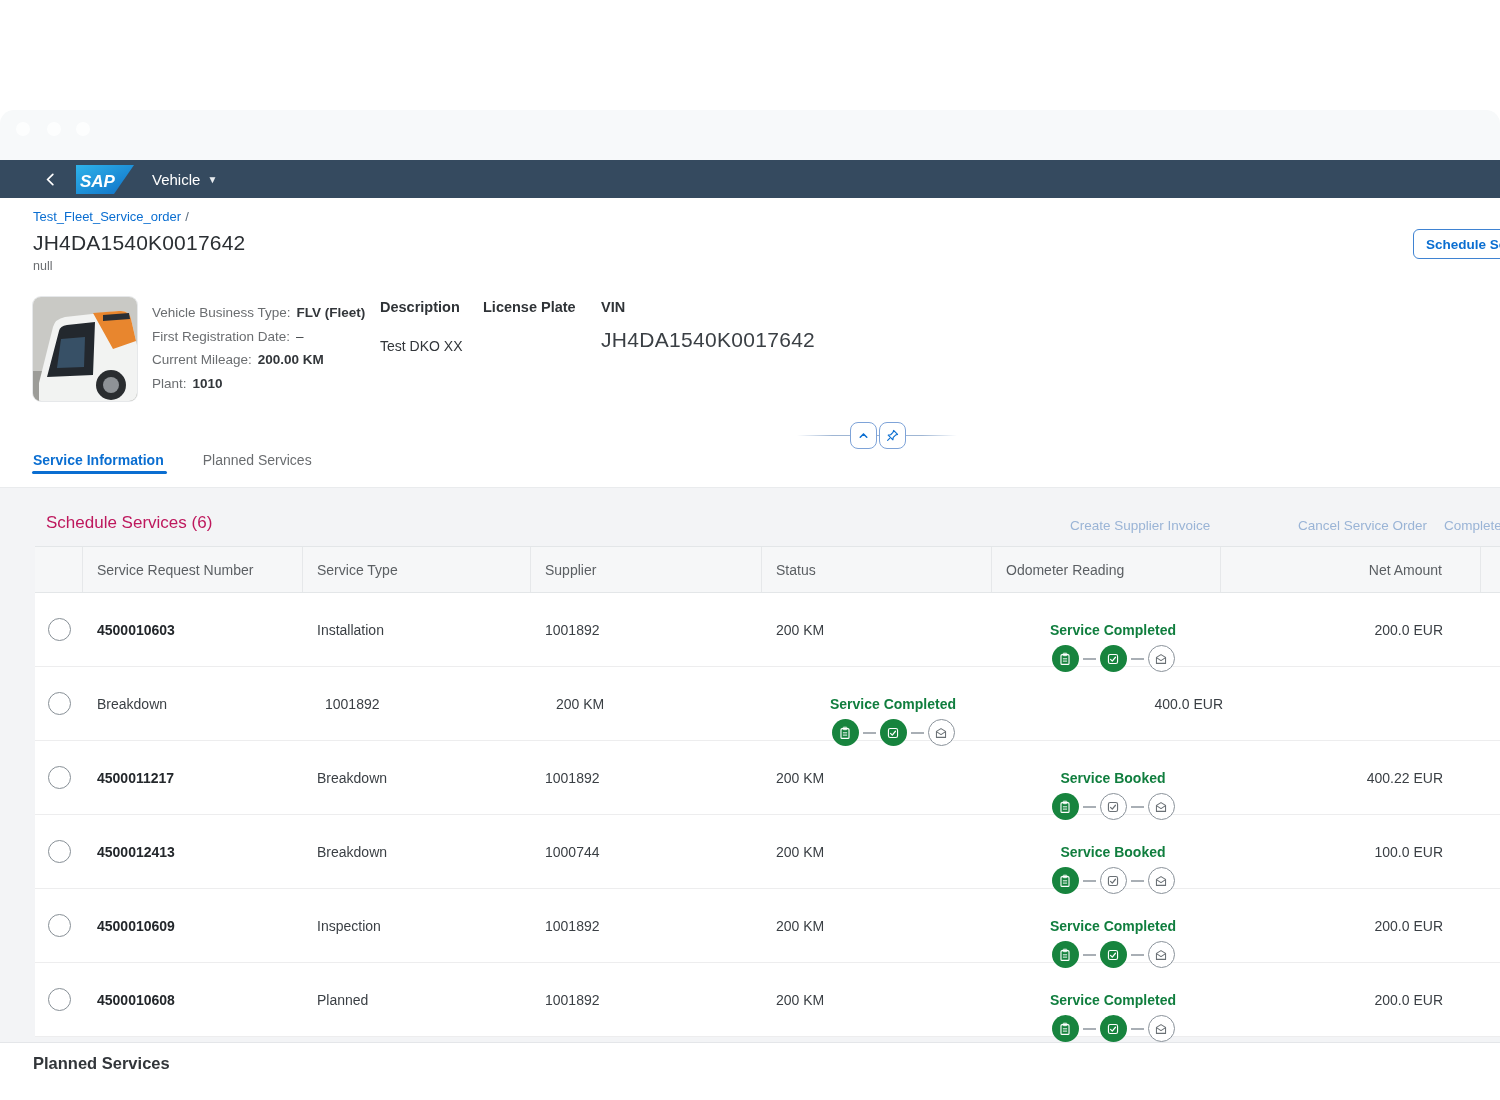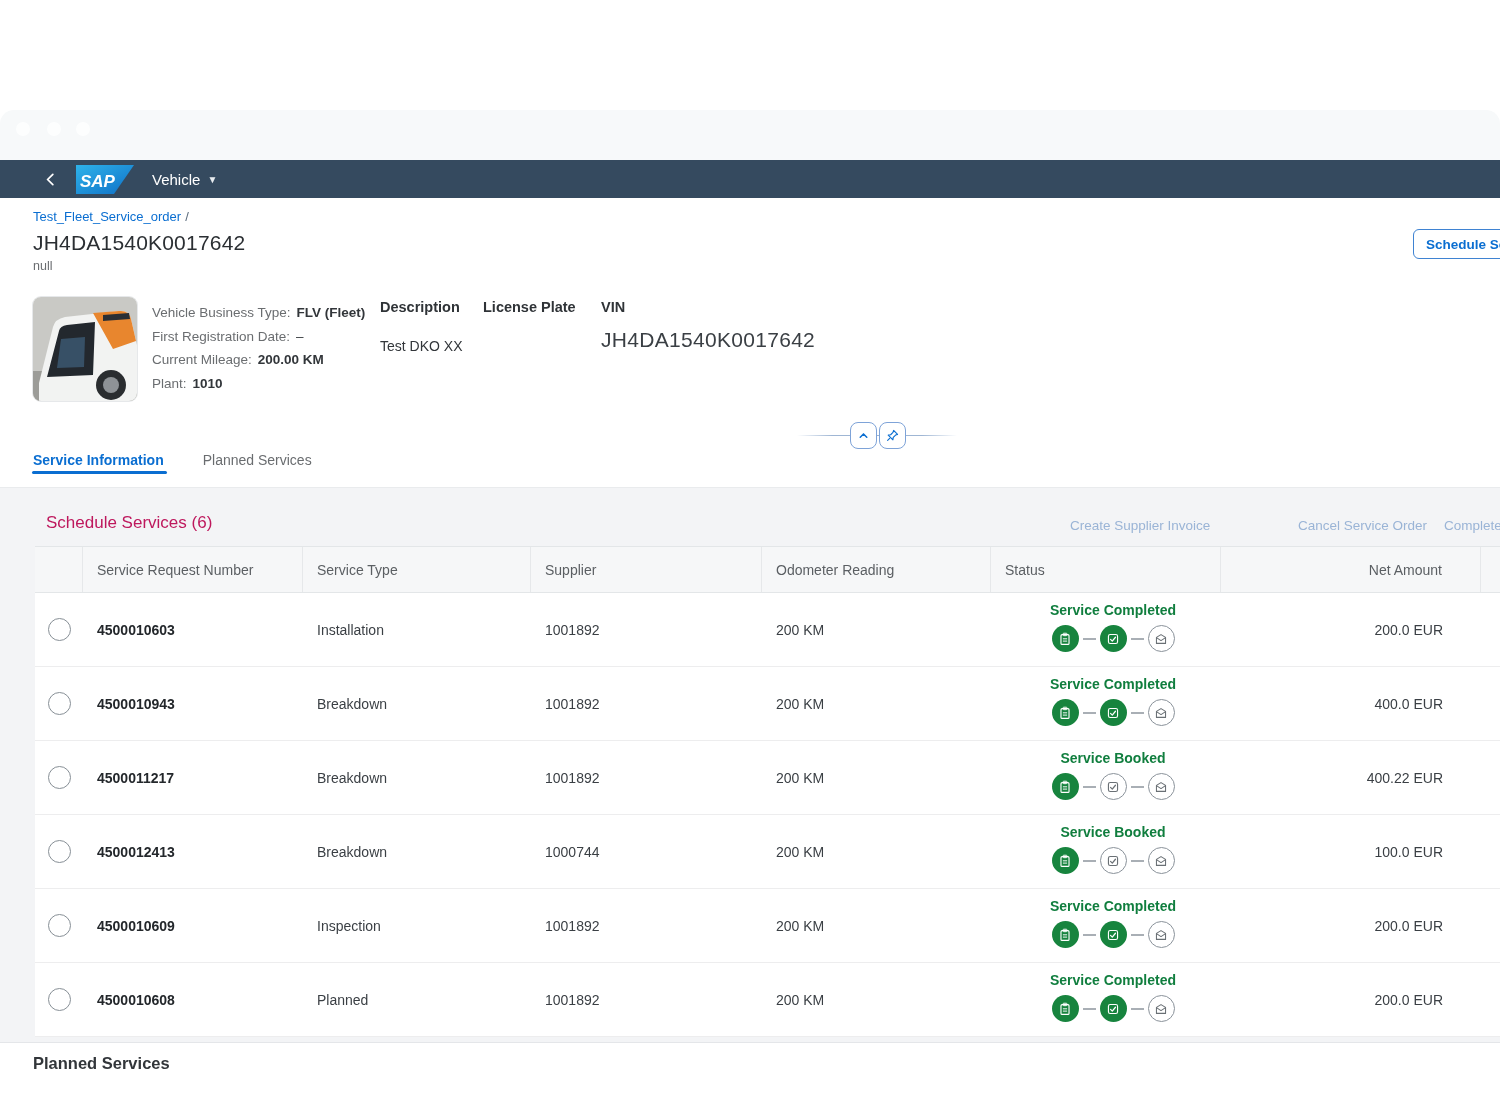--- a/index.html
+++ b/index.html
@@ -78,21 +78,21 @@
   .c-status{width:230px;flex:none;}
   .c-amt{width:260px;flex:none;justify-content:flex-end;padding-right:38px;text-align:center;}
   .c-nav{flex:1;}
   .trow{display:flex;height:73px;background:#fff;border-bottom:1px solid #ededee;align-items:stretch;font-size:14px;color:#3a3f44;}
   .trow .cell{box-sizing:border-box;display:flex;align-items:center;padding-left:14px;}
   .trow .c-radio{justify-content:center;padding-left:0;}
   .trow .c-srn{font-weight:700;color:#23272b;}
   .trow .c-amt{justify-content:flex-end;padding-right:38px;}
   .radio{width:21px;height:21px;border-radius:50%;border:1px solid #878f96;background:#fff;cursor:pointer;}
   .statuscell{flex-direction:column;align-items:flex-start;justify-content:flex-start;padding-top:9px;}
-  .status-text{font-size:14px;font-weight:700;color:#107e3e;}
+  .status-text{font-size:14px;font-weight:700;color:#107e3e;margin-top:20px;}
   .status-flow{display:flex;align-items:center;margin-top:7px;}
   .step{width:27px;height:27px;border-radius:50%;display:flex;align-items:center;justify-content:center;box-sizing:border-box;}
   .step.done{background:#17843e;color:#fff;}
   .step.todo{background:#fff;border:1px solid #8a929a;color:#6a7075;}
   .conn{width:13px;height:2px;background:#a9afb5;margin:0 4px;}
 
   
   .bottom-card{position:absolute;left:0;right:0;top:1042px;height:58px;background:#fff;border-top:1px solid #e4e6e9;}
   .bottom-title{position:absolute;left:33px;top:11px;font-size:16.5px;font-weight:700;color:#32363a;}
 </style>
@@ -193,22 +193,22 @@
     <div class="sec-actions act1"><span>Create Supplier Invoice</span></div>
     <div class="sec-actions act2"><span>Cancel Service Order</span></div>
     <div class="sec-actions act3"><span>Complete</span></div>
 
     <div class="stable">
       <div class="thead">
         <div class="hc c-radio"></div>
         <div class="hc c-srn">Service Request Number</div>
         <div class="hc c-type">Service Type</div>
         <div class="hc c-sup">Supplier</div>
+        <div class="hc c-status">Status</div>
         <div class="hc c-odo">Odometer Reading</div>
-        <div class="hc c-status">Status</div>
         <div class="hc c-amt">Net Amount</div>
         <div class="hc c-nav"></div>
       </div>
       <div id="tbody">
           <div class="trow">
             <div class="cell c-radio">
               <span class="radio"></span>
             </div>
             <div class="cell c-srn">4500010603</div>
             <div class="cell c-type">Installation</div>
@@ -241,21 +241,20 @@
                 </span>
               </div>
             </div>
             <div class="cell c-amt">200.0 EUR</div>
             <div class="cell c-nav"></div>
           </div>
           <div class="trow">
             <div class="cell c-radio">
               <span class="radio"></span>
             </div>
-            <div class="cell c-srn">4500010943</div>
             <div class="cell c-type">Breakdown</div>
             <div class="cell c-sup">1001892</div>
             <div class="cell c-odo">200 KM</div>
             <div class="cell c-status statuscell">
               <div class="status-text">Service Completed</div>
               <div class="status-flow">
                 <span class="step done">
                   <svg width="14" height="14" viewBox="0 0 16 16">
                     <rect x="3.4" y="3" width="9.2" height="11.2" rx="1.2" fill="none" stroke="currentColor" stroke-width="1.3"></rect>
                     <rect x="5.8" y="1.4" width="4.4" height="2.8" rx="0.8" fill="none" stroke="currentColor" stroke-width="1.1"></rect>

